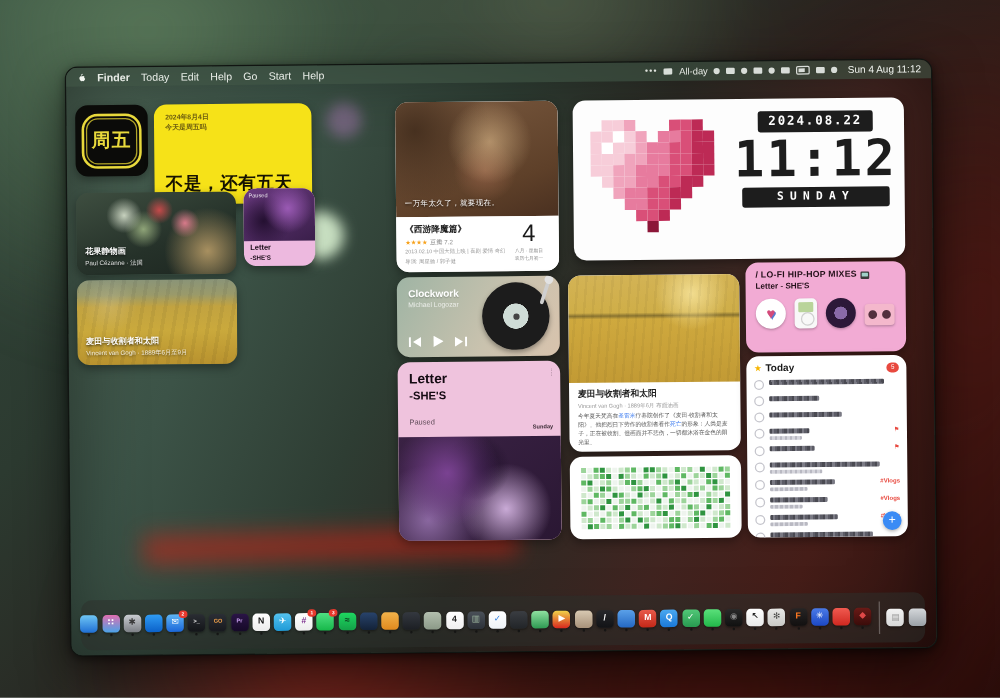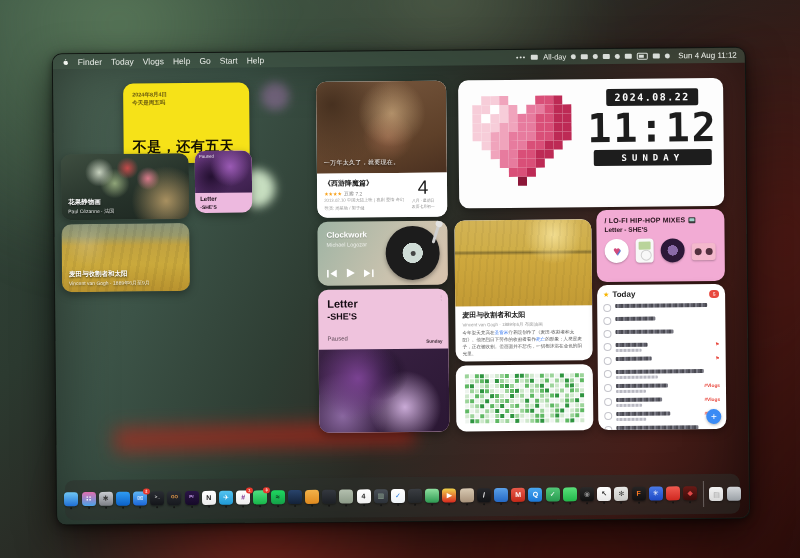--- a/index.html
+++ b/index.html
@@ -25,21 +25,21 @@
   .bk3{left:120px;top:55px;width:22px;height:22px;background:rgba(190,220,180,.28);filter:blur(7px);}
   .redstrip{position:absolute;left:58px;top:372px;width:300px;height:24px;background:rgba(205,32,20,.55);
     filter:blur(9px);transform:rotate(-1deg);}
 
   
   .menubar{position:absolute;left:0;top:0;right:0;height:15px;display:flex;align-items:center;
     background:rgba(66,88,72,.6);color:#f2f5f0;font-size:8.5px;padding:0 8px;gap:0;z-index:5;}
   .apple{width:9px;height:10px;margin-right:8px;display:flex;align-items:center;}
   .apple svg{width:9px;height:10px;fill:#f2f5f0;}
   .mitem{margin-right:9px;opacity:.95;}
-  .mitem.bold{font-weight:normal;margin-top:29px;}
+  .mitem.bold{font-weight:bold;margin-top:29px;}
   .mb-spacer{flex:1;}
   .mb-right{display:flex;align-items:center;gap:5px;}
   .mb-ellipsis{letter-spacing:1px;opacity:.9;font-size:7px;}
   .mb-allday{font-size:7.5px;opacity:.95;}
   .sicon{display:inline-block;background:rgba(245,248,245,.85);}
   .sicon.c{width:5px;height:5px;border-radius:50%;}
   .sicon.r{width:7px;height:5px;border-radius:1px;}
   .sicon.b{width:9px;height:5px;border-radius:1.5px;border:1px solid rgba(245,248,245,.85);background:transparent;position:relative;}
   .sicon.b::after{content:"";position:absolute;left:1px;top:1px;bottom:1px;width:5px;background:rgba(245,248,245,.85);}
   .mb-clock{font-size:8px;margin-left:3px;white-space:nowrap;}
@@ -217,41 +217,46 @@
     <div class="redstrip"></div>
   </div>
 
   <div class="menubar">
     <span class="apple">
       <svg viewBox="0 0 24 24">
           <path d="M17.1 9.2c-1.5-1-3.1-.8-4.1 0-.9-.8-2.7-1-4.2 0-2.1 1.4-2.4 5.2 0 8.3 1 1.4 2.4 2.3 3.3 1.8.8-.4 1.7-.4 2.5 0 .9.5 2.3-.4 3.3-1.8 1-1.4 1.5-2.9 1.4-4.1-1.8-.6-2.5-2.8-1.1-4.2z"></path>
           <path d="M13.2 6.1c.8-.6 1.3-1.8 1.2-2.9-1 .1-2.1.7-2.7 1.5-.6.8-1 1.9-.9 2.9 1 0 2-.7 2.4-1.5z"></path>
         </svg>
     </span>
-    <span id="menu-items"><span class="mitem bold">Finder</span><span class="mitem">Today</span><span class="mitem">Vlogs</span><span class="mitem">Help</span><span class="mitem">Go</span><span class="mitem">Start</span><span class="mitem">Help</span></span>
+    <span id="menu-items"><span class="mitem bold">Finder</span><span class="mitem">Today</span><span class="mitem">Edit</span><span class="mitem">Help</span><span class="mitem">Go</span><span class="mitem">Start</span><span class="mitem">Help</span></span>
     <span class="mb-spacer"></span>
     <span class="mb-right">
       <span class="mb-ellipsis">•••</span>
       <span class="sicon r"></span>
       <span class="mb-allday">All-day</span>
       <span id="status-icons" style="display:flex;gap:5px;align-items:center;">
           <span class="sicon c"></span>
           <span class="sicon r"></span>
           <span class="sicon c"></span>
           <span class="sicon r"></span>
           <span class="sicon c"></span>
           <span class="sicon r"></span>
           <span class="sicon b"></span>
           <span class="sicon r"></span>
           <span class="sicon c"></span>
         </span>
       <span class="mb-clock">Sun 4 Aug 11:12</span>
     </span>
   </div>
 
+  <div class="wg" id="w-fridayicon">
+    <div class="fi-frame">
+      <span class="fi-glyph">周五</span>
+    </div>
+  </div>
 
   <div class="wg" id="w-fridaycard">
     <div class="fc-small">2024年8月4日</div>
     <div class="fc-small">今天是周五吗</div>
     <div class="fc-answer">不是，还有五天</div>
   </div>
 
   <div class="wg" id="w-cezanne">
     <div class="cz-art"></div>
     <div class="art-caption">

